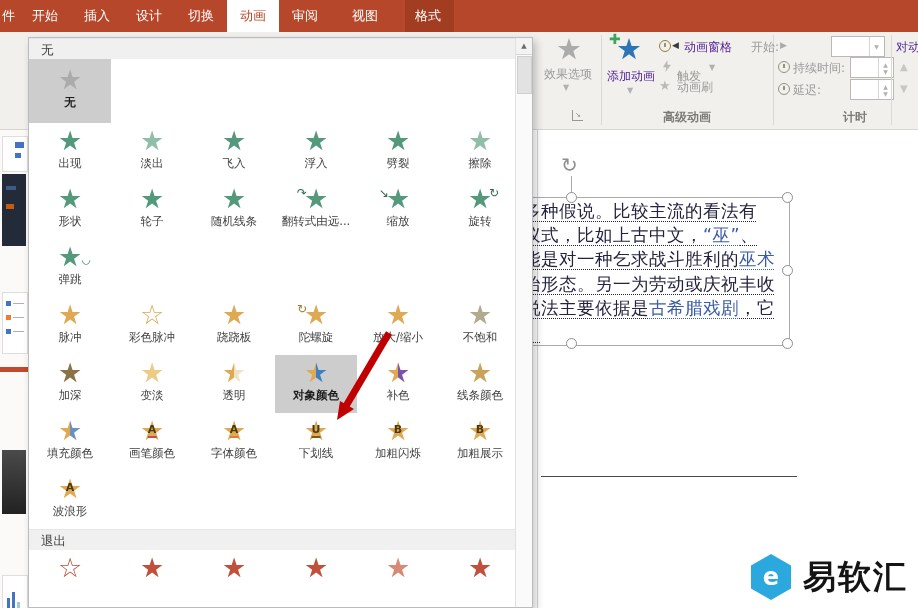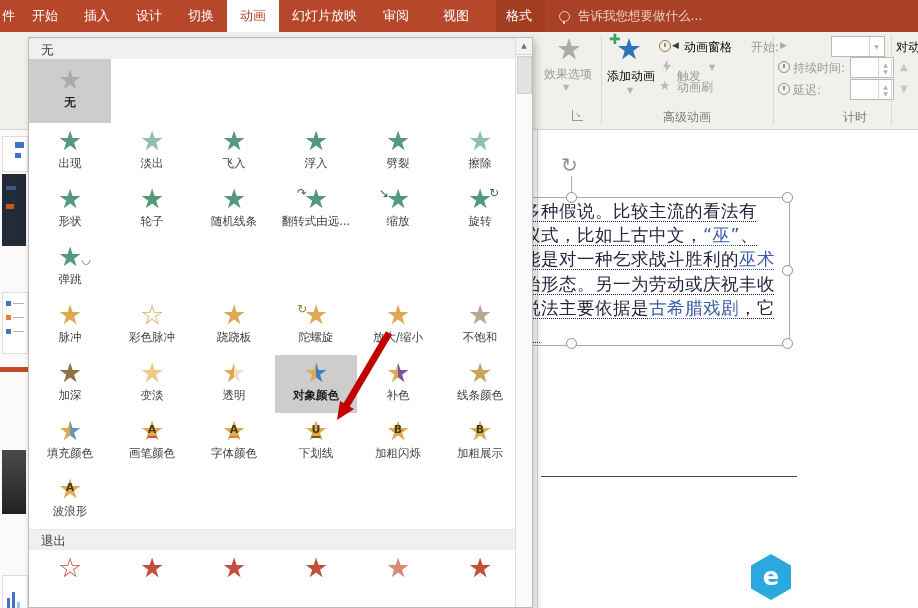--- a/index.html
+++ b/index.html
@@ -10,22 +10,22 @@
   .tab{color:#fff;font-size:13px;display:flex;align-items:center;padding:0 13px;white-space:nowrap;}
   .tab.file{padding:0 4px 0 2px;}
   .tab.active{background:#fff;color:#B7472A;}
   .tab.ctx{background:#A33D22;padding-left:10px;}
   .tellme{display:flex;align-items:center;color:#F2CFC4;font-size:12.5px;padding-left:14px;background:#A84125;flex:1;}
   .bulb{width:9px;height:9px;border:1.5px solid #F2CFC4;border-radius:50%;display:inline-block;margin-right:8px;position:relative;}
   .bulb::after{content:"";position:absolute;left:2.5px;top:9px;width:2px;height:3px;background:#F2CFC4;}
   
   .ribbon{position:absolute;left:0;top:32px;width:918px;height:97px;background:#F2F0ED;border-bottom:1px solid #D8D5D1;z-index:10;}
   .rb-sep{position:absolute;top:3px;width:1px;height:90px;background:#DCD9D5;}
-  .rb-label{position:absolute;font-size:12px;color:#7C7A77;text-align:center;}
-  .rb-text{position:absolute;font-size:12px;color:#000000;white-space:nowrap;}
+  .rb-label{position:absolute;font-size:12px;color:#7C7A77;text-align:center;font-weight:bold;}
+  .rb-text{position:absolute;font-size:12px;color:#4c1d95;white-space:nowrap;}
   .rb-text.dis{color:#9B9998;}
   .caret{position:absolute;font-size:8px;color:#B3B1AF;}
   .bigstar{position:absolute;font-size:29px;line-height:29px;}
   .launcher{position:absolute;width:10px;height:10px;border-left:1px solid #9a9896;border-bottom:1px solid #9a9896;font-size:7px;color:#8a8886;line-height:10px;text-align:center;}
   .clock{position:absolute;width:10px;height:10px;border:1.5px solid #94917E;border-radius:50%;}
   .clock::after{content:"";position:absolute;left:4px;top:1.5px;width:1.5px;height:4px;background:#94917E;}
   .bolt{position:absolute;width:8px;height:12px;background:#BBB9B6;clip-path:polygon(55% 0,0 60%,40% 60%,30% 100%,100% 40%,55% 40%);}
   .inputbox{position:absolute;background:#fff;border:1px solid #BBB8B5;}
   .spin{position:absolute;right:1px;top:0;width:13px;height:100%;border-left:1px solid #D8D5D1;display:flex;flex-direction:column;align-items:center;justify-content:center;font-size:6px;color:#B3B1AF;line-height:7px;}
   .updn{position:absolute;font-size:10px;color:#C9C7C5;}
@@ -87,28 +87,23 @@
 </head>
 <body>
 
 <div class="tabbar">
   <span class="tab file">件</span>
   <span class="tab">开始</span>
   <span class="tab">插入</span>
   <span class="tab">设计</span>
   <span class="tab">切换</span>
   <span class="tab active">动画</span>
-  <span class="tab">幻灯片放映</span>
   <span class="tab">审阅</span>
   <span class="tab" style="margin-left:8px">视图</span>
   <span class="tab ctx" style="margin-left:14px">格式</span>
-  <span class="tellme">
-    <span class="bulb"></span>
-    <span>告诉我您想要做什么...</span>
-  </span>
 </div>
 
 <div class="ribbon">
 
   <span class="bigstar gray" style="left:556px;top:3px">★</span>
   <span class="rb-text dis" style="left:537px;top:34px;width:62px;text-align:center">效果选项</span>
   <span class="caret" style="left:563px;top:51px">▼</span>
   <span class="launcher" style="left:572px;top:78px">↘</span>
   <div class="rb-sep" style="left:601px"></div>
 
@@ -368,13 +363,14 @@
   </div>
 </div>
 
 <svg class="arrow" width="75" height="105" viewBox="0 0 75 105">
   <line x1="64" y1="8" x2="21" y2="81" stroke="#C00000" stroke-width="7"></line>
   <polygon points="12,95 29,84 15,76" fill="#C00000"></polygon>
 </svg>
 
 <div class="wm">
   <div class="hex">e</div>
+  <div class="wm-t">易软汇</div>
 </div>
 
 </body></html>

